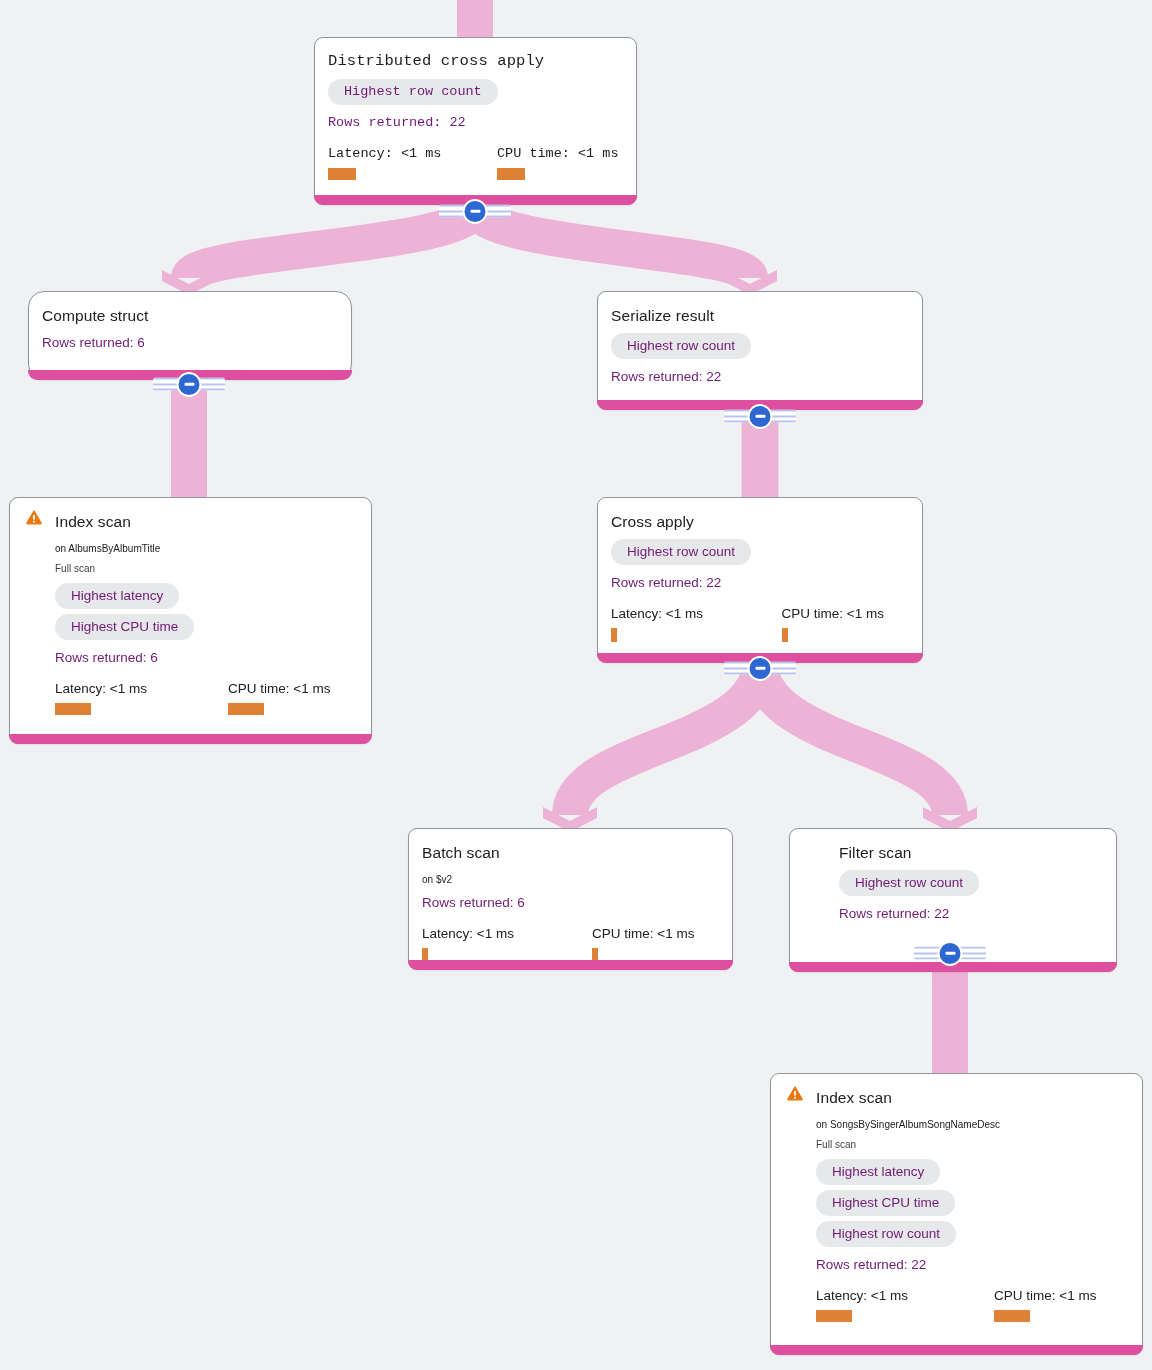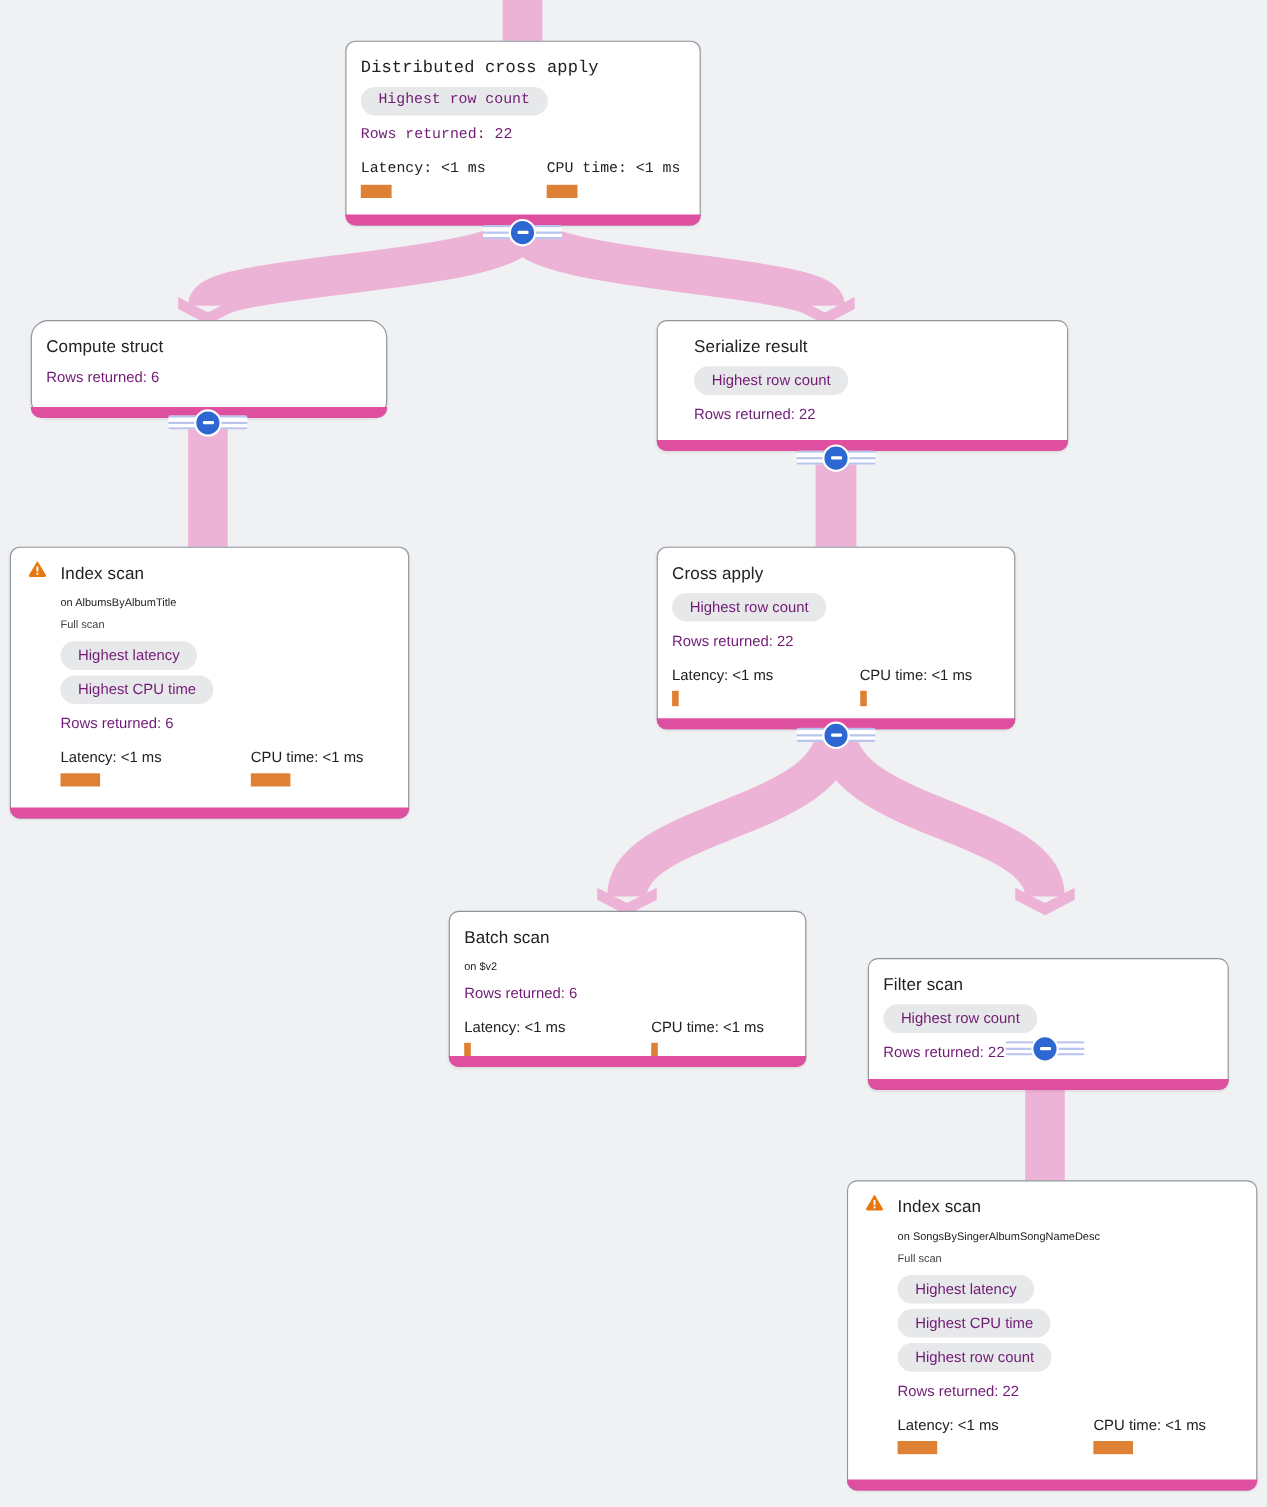--- a/index.html
+++ b/index.html
@@ -74,21 +74,21 @@
         </div>
         <div class="accent"></div>
       </div>
       <div class="card" style="left: 28px; top: 291px; width: 324px; height: 89px; border-radius: 16px;">
         <div class="card-inner">
           <div class="title">Compute struct</div>
           <div class="rows">Rows returned: 6</div>
         </div>
         <div class="accent"></div>
       </div>
-      <div class="card" style="left: 597px; top: 291px; width: 374px; height: 119px; padding-left: 20px;">
+      <div class="card" style="left: 597px; top: 291px; width: 326px; height: 119px;">
         <div class="card-inner">
           <div class="title">Serialize result</div>
           <div class="badges">
             <div class="badge-row"><span class="badge">Highest row count</span></div>
           </div>
           <div class="rows">Rows returned: 22</div>
         </div>
         <div class="accent"></div>
       </div>
       <div class="card with-icon" style="left: 9px; top: 497px; width: 363px; height: 247px;">
@@ -150,21 +150,21 @@
               <div class="bar" style="width: 6px; height: 14px;"></div>
             </div>
             <div class="metric">
               <div class="metric-label">CPU time: &lt;1 ms</div>
               <div class="bar" style="width: 6px; height: 14px;"></div>
             </div>
           </div>
         </div>
         <div class="accent"></div>
       </div>
-      <div class="card" style="left: 789px; top: 871px; width: 328px; height: 120px;">
+      <div class="card" style="left: 789px; top: 828px; width: 328px; height: 144px; padding-left: 36px;">
         <div class="card-inner">
           <div class="title">Filter scan</div>
           <div class="badges">
             <div class="badge-row"><span class="badge">Highest row count</span></div>
           </div>
           <div class="rows">Rows returned: 22</div>
         </div>
         <div class="accent"></div>
       </div>
       <div class="card with-icon" style="left: 770px; top: 1073px; width: 373px; height: 282px;">

